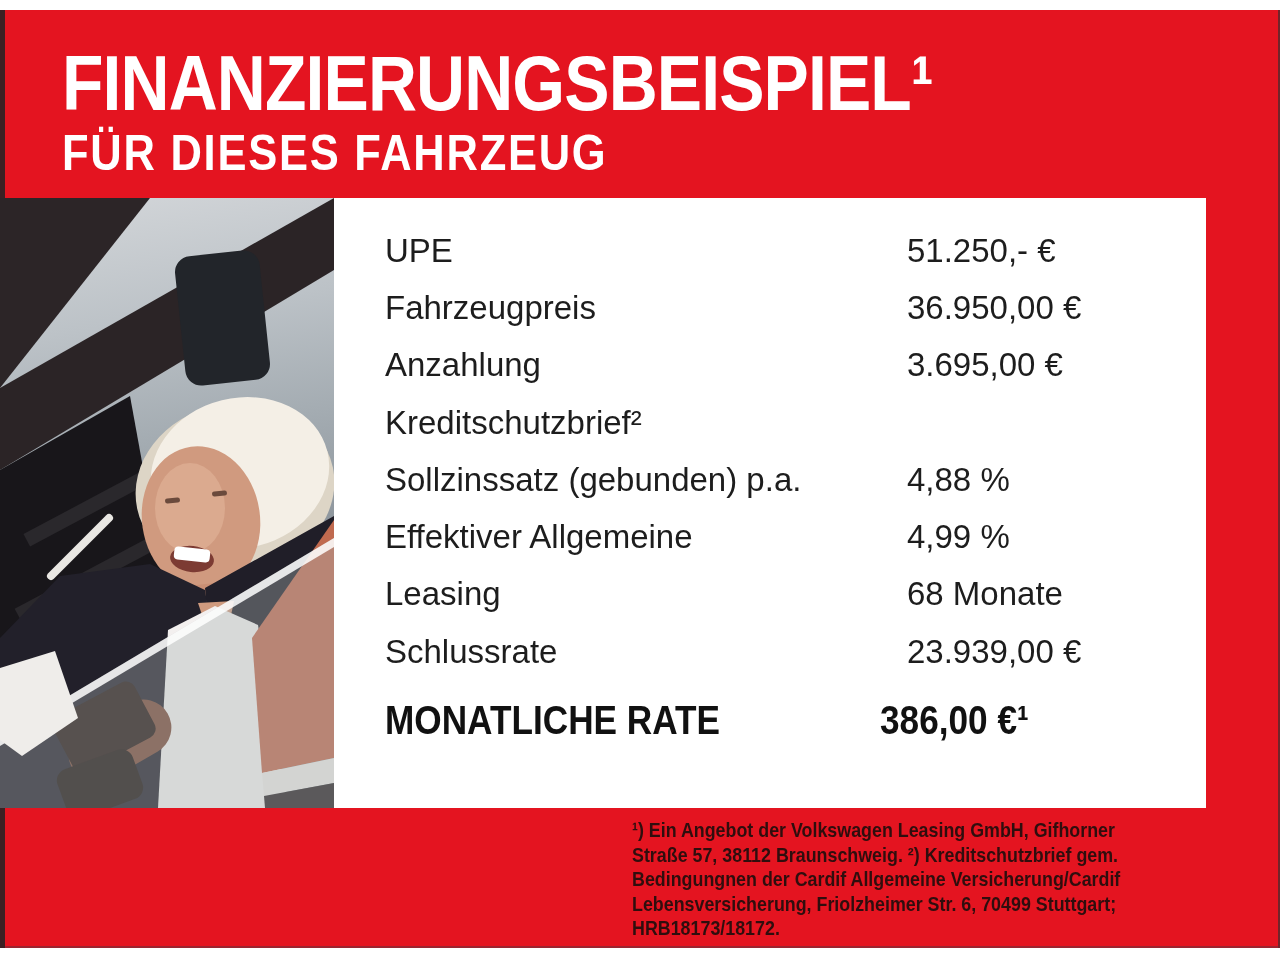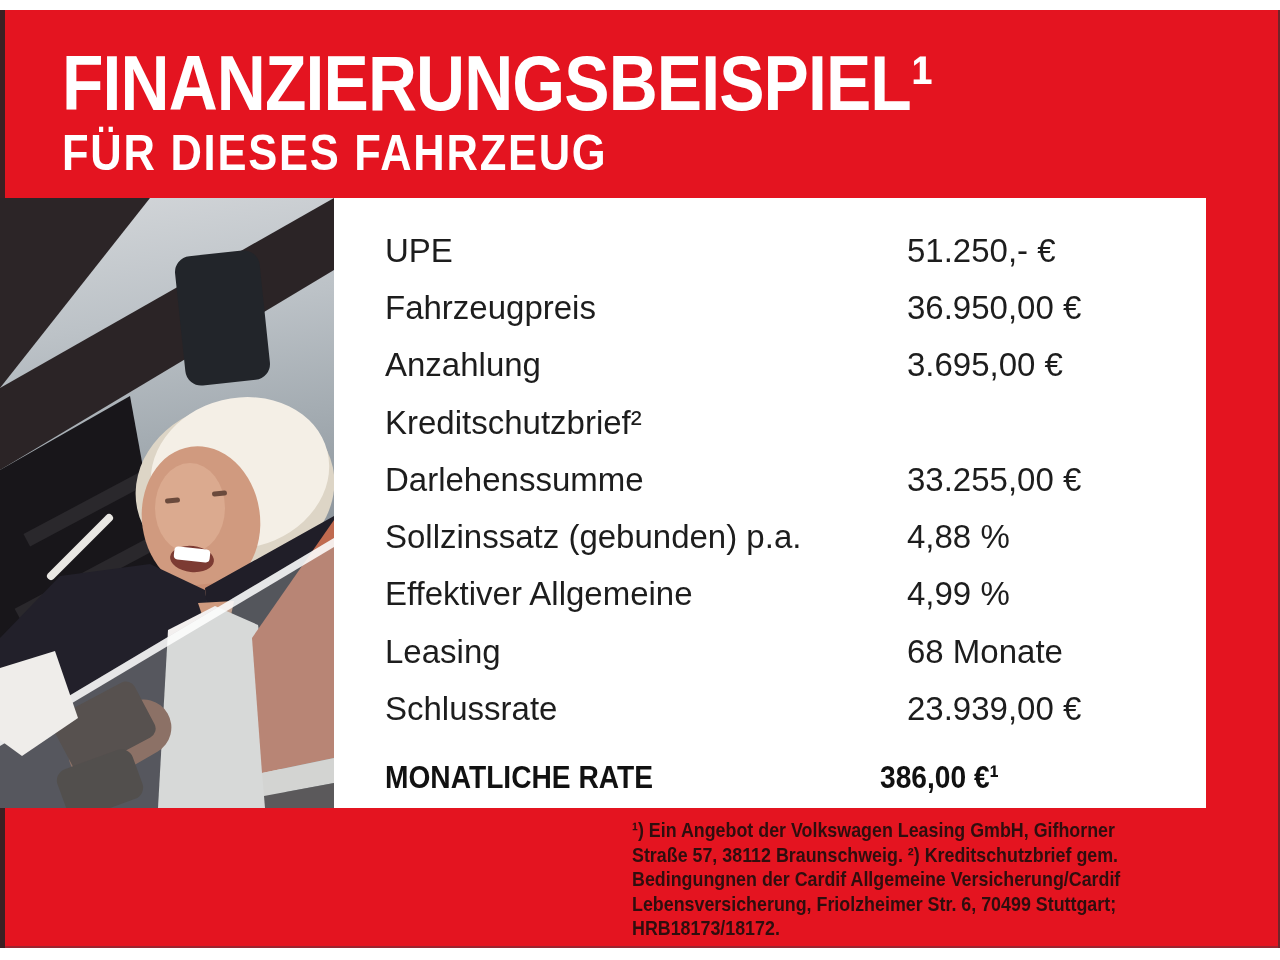--- a/index.html
+++ b/index.html
@@ -21,21 +21,21 @@
 
   
   .band{position:absolute;left:0;top:198px;width:1206px;height:610px;background:#ffffff;}
 
   
   .ftable{position:absolute;left:385px;top:198px;width:810px;padding-top:24px;}
   .frow{position:relative;height:57.3px;display:flex;align-items:center;
         font-size:33px;color:#1d1d1d;white-space:nowrap;}
   .frow .val{position:absolute;left:495px;margin-left:27px;}
   .frow-big{position:relative;height:80px;display:flex;align-items:center;
-        font-size:32px;font-weight:bold;color:#111111;white-space:nowrap;}
+        font-size:40px;font-weight:bold;color:#111111;white-space:nowrap;}
   .frow-big .lbl{transform:scaleX(0.88);transform-origin:left center;letter-spacing:0px;}
   .frow-big .val{position:absolute;left:495px;transform:scaleX(0.88);transform-origin:left center;}
 
   
   .footnote{position:absolute;left:632px;top:818px;color:#2f0e0e;font-weight:bold;
             font-size:21px;line-height:24.6px;white-space:nowrap;}
   .footnote div{transform:scaleX(0.85);transform-origin:left center;}
 
   
   .photo{position:absolute;left:0;top:0;width:334px;height:610px;overflow:hidden;
@@ -143,24 +143,20 @@
     </div>
     <div class="frow">
       <span class="lbl">Anzahlung</span>
       <span class="val">3.695,00 €</span>
     </div>
     <div class="frow">
       <span class="lbl">Kreditschutzbrief²</span>
       <span class="val"></span>
     </div>
     <div class="frow">
-      <span class="lbl">Darlehenssumme</span>
-      <span class="val">33.255,00 €</span>
-    </div>
-    <div class="frow">
       <span class="lbl">Sollzinssatz (gebunden) p.a.</span>
       <span class="val">4,88 %</span>
     </div>
     <div class="frow">
       <span class="lbl">Effektiver Allgemeine</span>
       <span class="val">4,99 %</span>
     </div>
     <div class="frow">
       <span class="lbl">Leasing</span>
       <span class="val">68 Monate</span>

